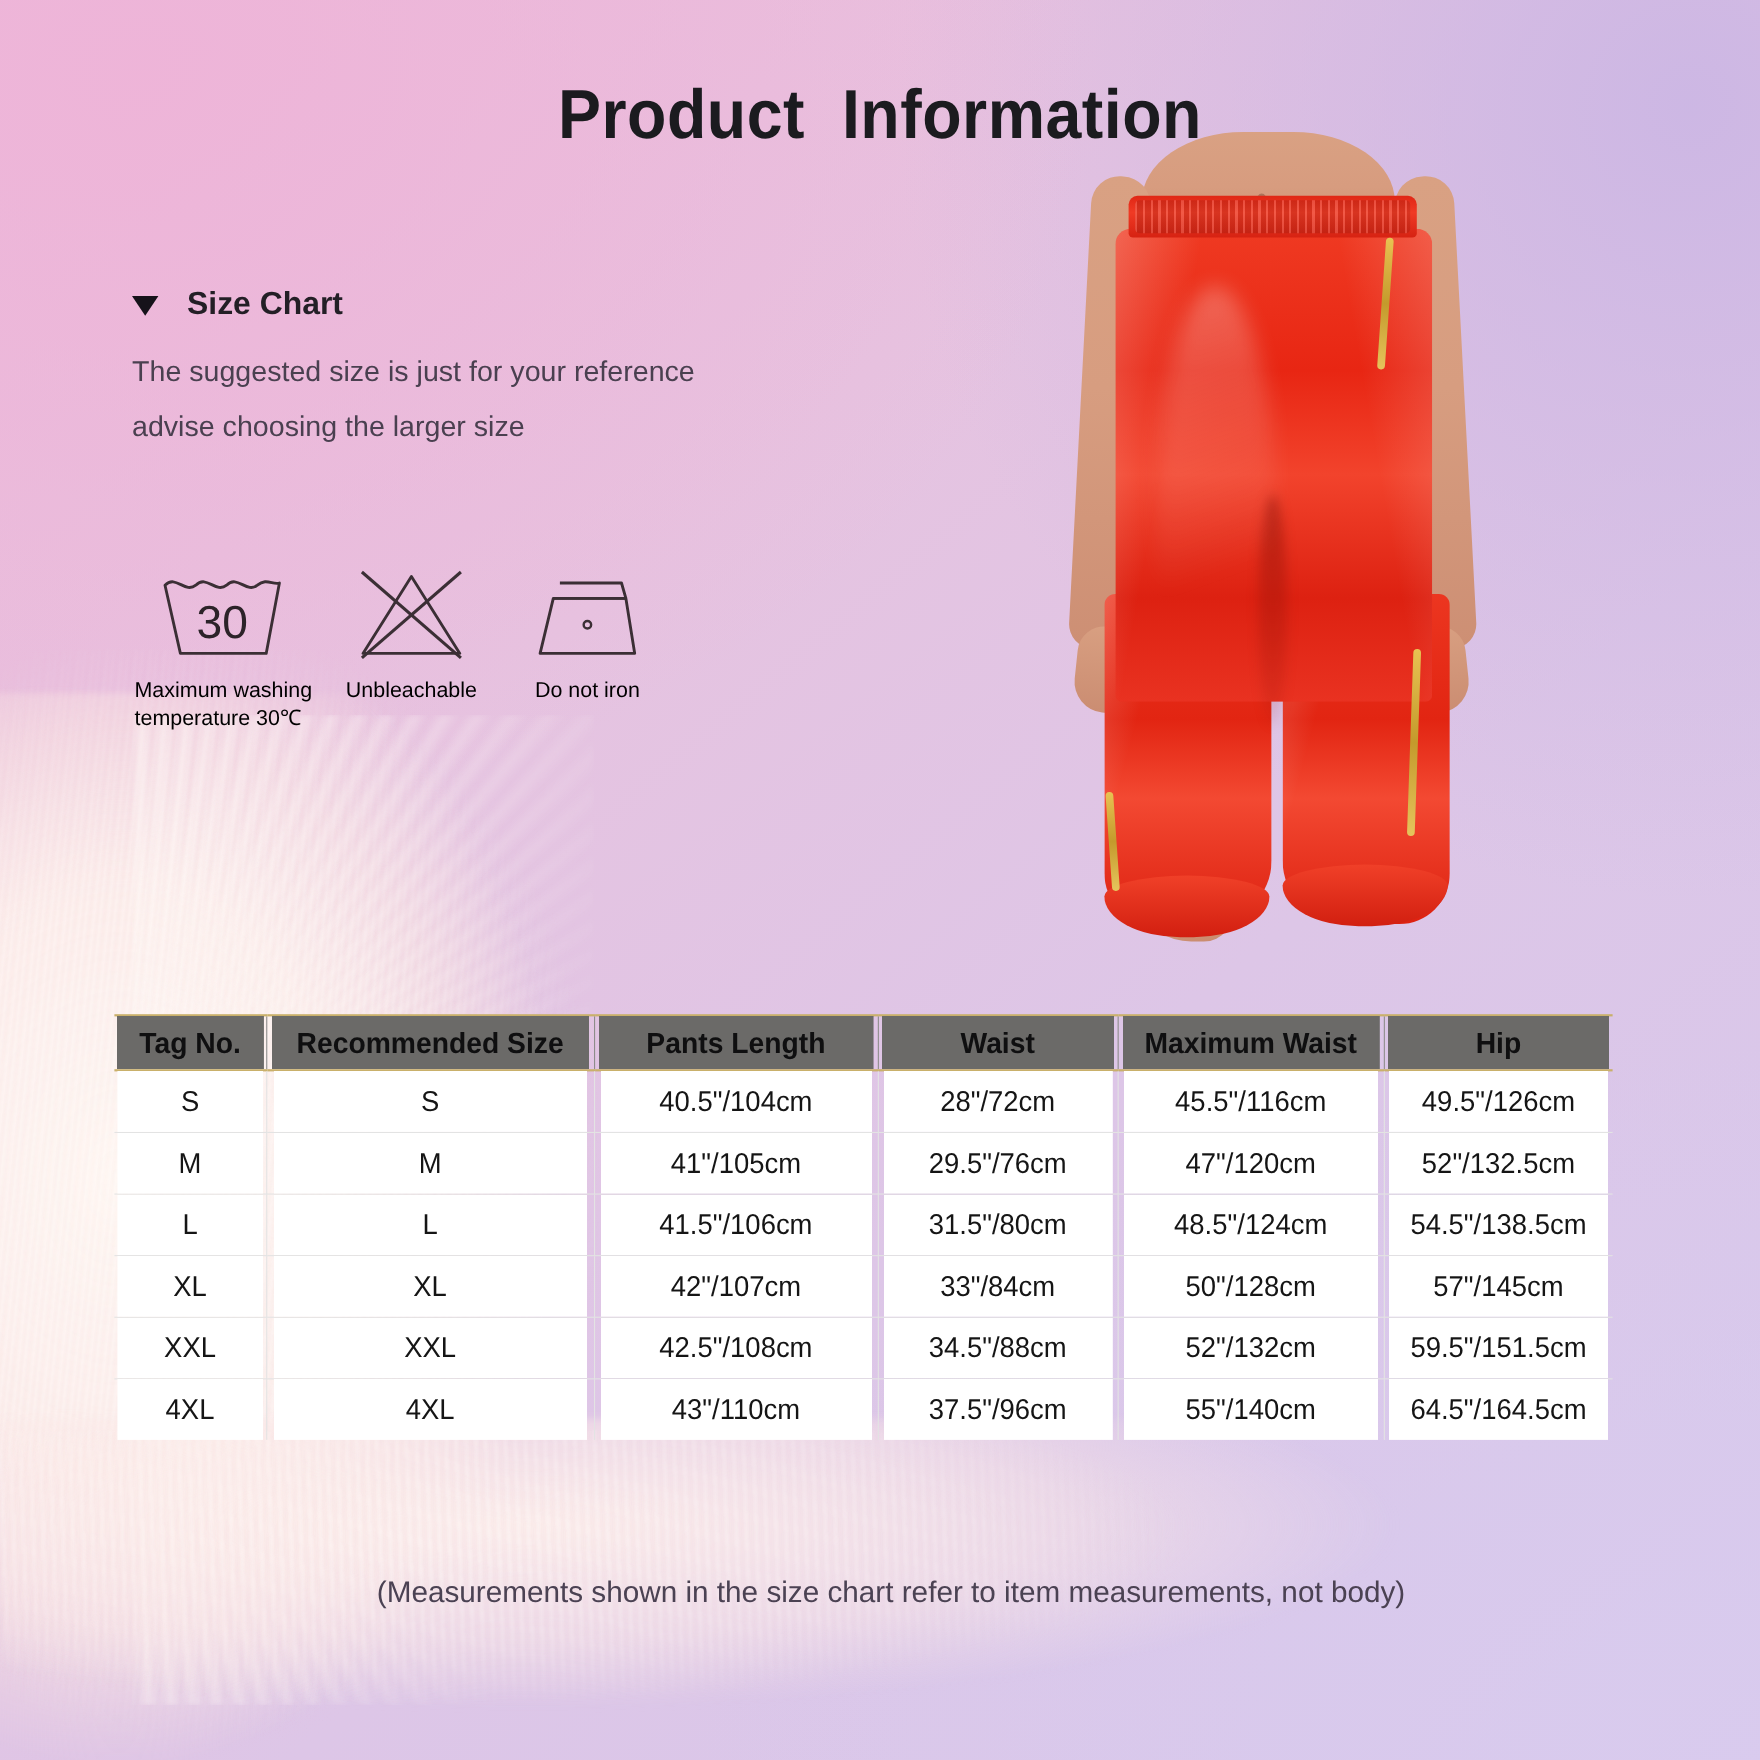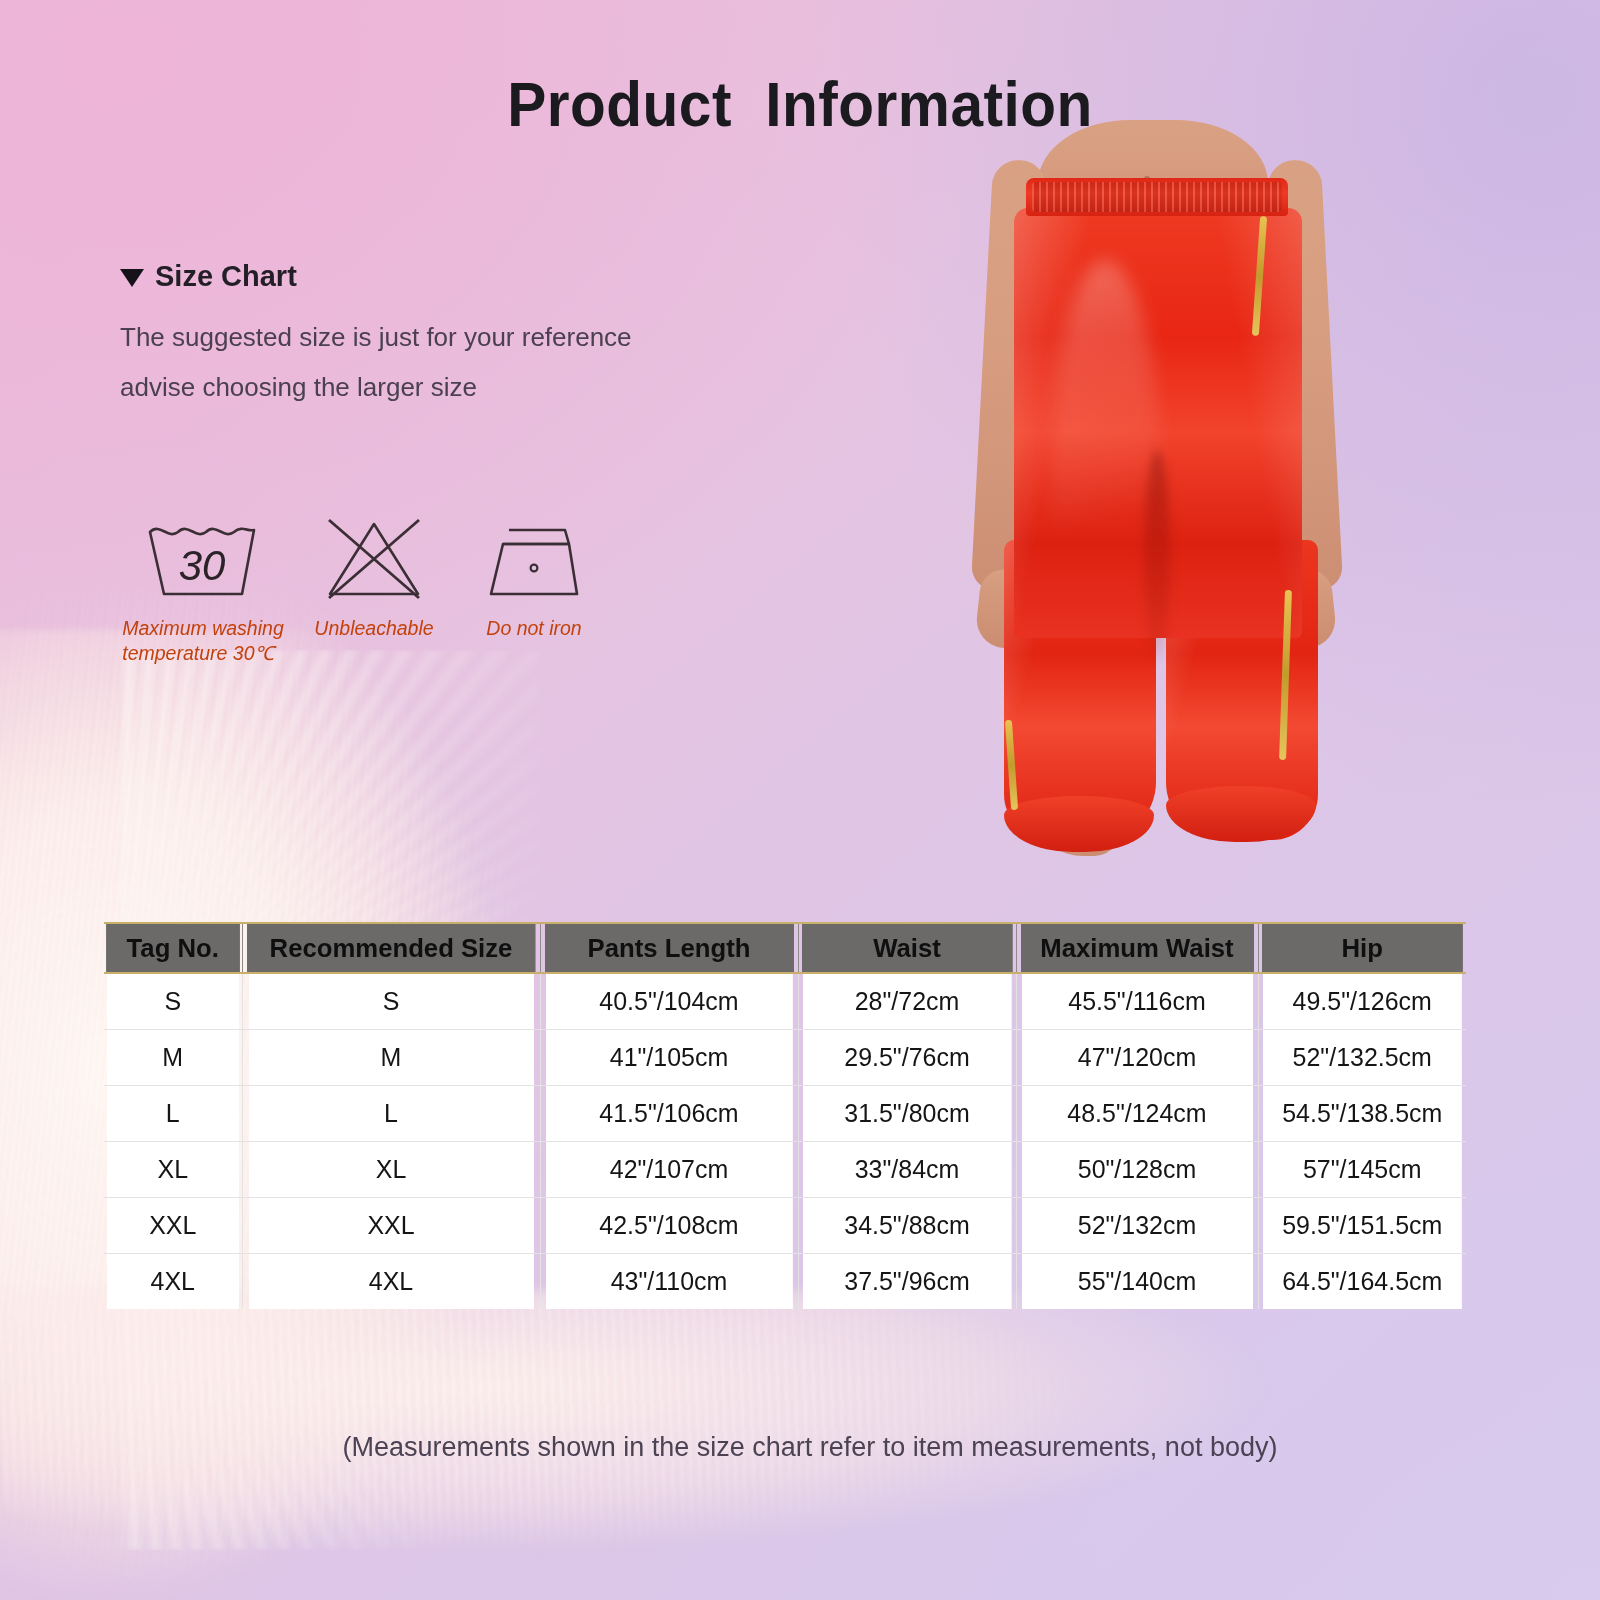--- a/index.html
+++ b/index.html
@@ -94,21 +94,21 @@
     transform: scaleX(0.93);
     white-space: pre;
   }
 
   
   .size-chart-head {
     position: absolute;
     left: 120px; top: 260px;
     display: flex;
     align-items: center;
-    gap: 11px;
+    gap: 26px;
     font-size: 29px;
     font-weight: bold;
     color: #231f26;
   }
   .tri {
     width: 0; height: 0;
     border-left: 12px solid transparent;
     border-right: 12px solid transparent;
     border-top: 18px solid #16121a;
     margin-top: 3px;
@@ -127,34 +127,33 @@
     position: absolute;
     left: 112px; top: 512px;
     display: flex;
     align-items: flex-start;
   }
   .care-item {
     display: flex;
     flex-direction: column;
     align-items: center;
     width: 160px;
-    font-style: italic;
   }
   .care-item.wide { width: 182px; }
   .care-glyph {
     height: 92px;
     display: flex;
     align-items: flex-end;
     justify-content: center;
   }
   .care-label {
     margin-top: 12px;
     font-size: 19.5px;
     line-height: 25px;
-    color: #c2410c;
+    color: #000000;
     text-align: center;
     white-space: pre-line;
   }
   .care-label.left { text-align: left; }
 
   
   .photo {
     position: absolute;
     left: 930px; top: 120px;
     width: 470px; height: 740px;

